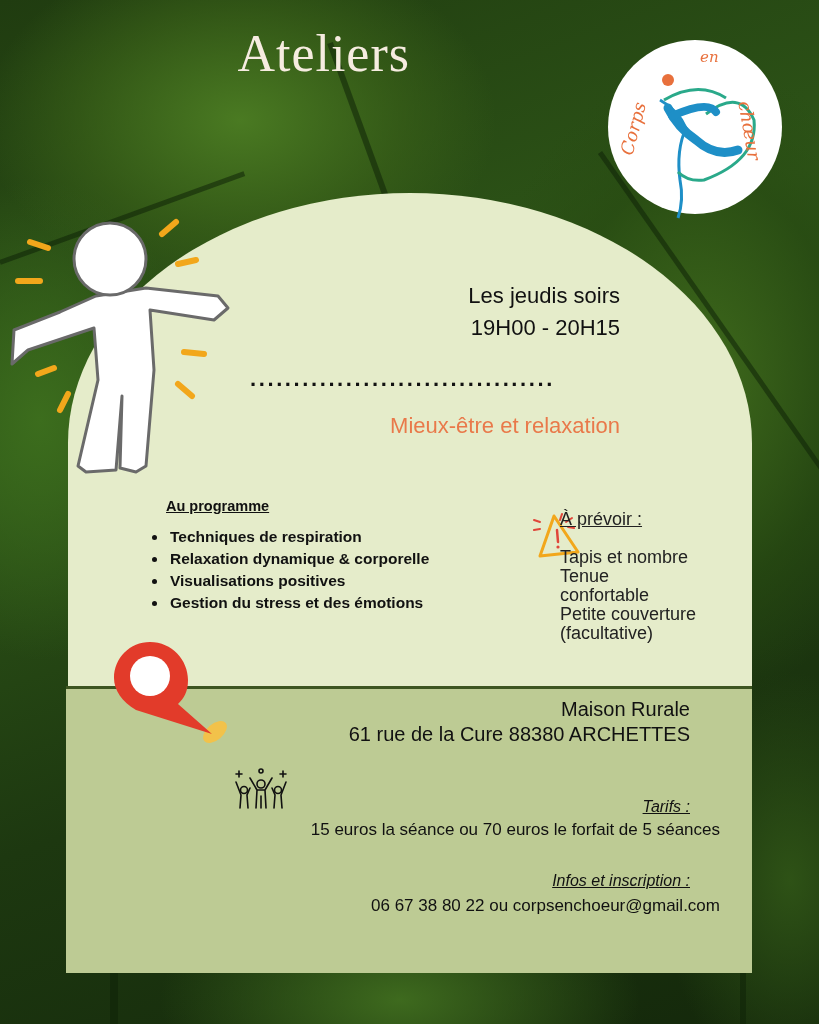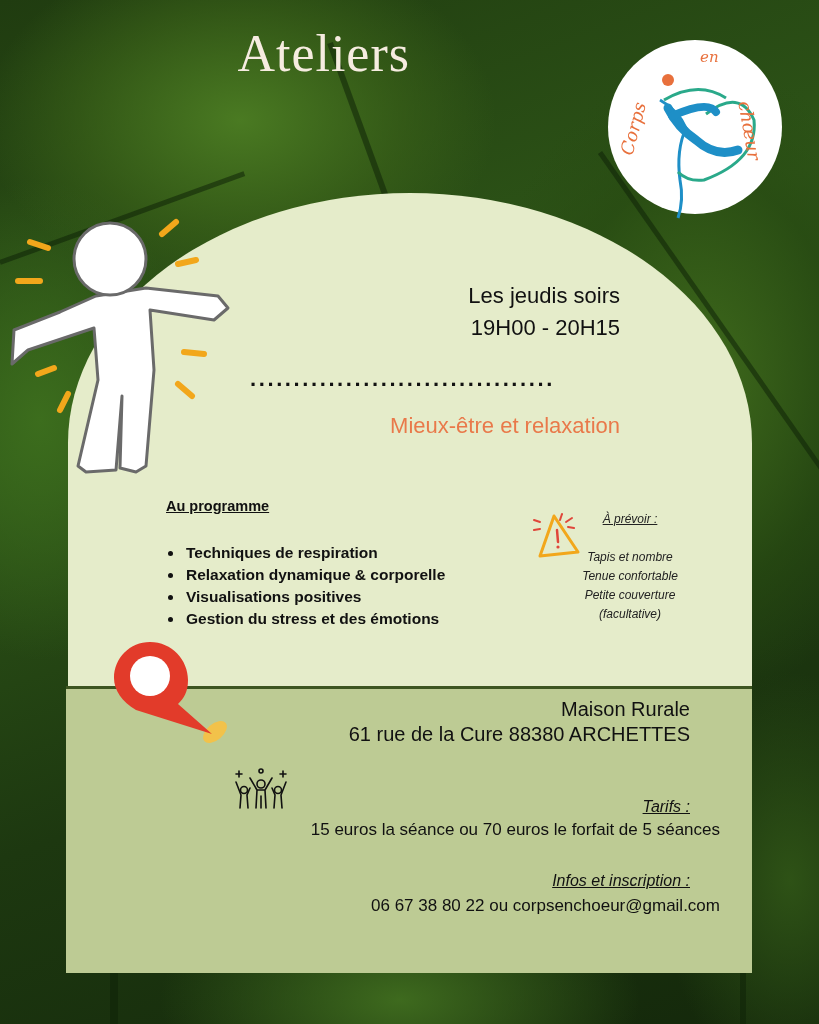--- a/index.html
+++ b/index.html
@@ -22,23 +22,23 @@
   .arch{position:absolute;left:68px;top:193px;width:684px;height:493px;
     background:#e5ecca;border-radius:342px 342px 0 0 / 250px 250px 0 0;}
   .lower{position:absolute;left:66px;top:686px;width:686px;height:287px;background:#bdcb94;
     border-top:3px solid #3d5520;box-sizing:border-box;}
   .txt-center{position:absolute;text-align:right;font-weight:normal;color:#111;}
   .days{left:240px;top:280px;width:380px;font-size:22px;line-height:1.45;}
   .dots{position:absolute;left:250px;top:366px;width:350px;height:20px;
     font-size:22px;font-weight:bold;letter-spacing:2.6px;overflow:hidden;color:#111;white-space:nowrap;}
   .sub{left:240px;top:413px;width:380px;color:#e9794a;font-size:22px;}
   .prog-title{position:absolute;left:166px;top:498px;font-size:14.5px;font-weight:bold;text-decoration:underline;color:#111;}
-  .prog-list{position:absolute;left:146px;top:526px;margin:16px;padding:0 0 0 22px;font-size:15.5px;font-weight:bold;line-height:22px;color:#111;}
+  .prog-list{position:absolute;left:146px;top:526px;margin:0;padding:0 0 0 22px;font-size:15.5px;font-weight:bold;line-height:22px;color:#111;}
   .prog-list li{padding-left:2px;}
-  .prevoir{position:absolute;left:560px;top:510px;width:140px;text-align:center;font-style:italic;font-size:12px;color:#222;line-height:19px;}
+  .prevoir{position:absolute;left:560px;top:510px;width:140px;text-align:left;font-size:18px;color:#222;line-height:19px;}
   .prevoir .h{text-decoration:underline;display:block;margin-bottom:19px;}
   .addr{left:150px;top:697px;width:540px;font-size:20px;line-height:25px;}
   .places{color:#f4f4ec !important;}
   .tarifs-h{left:150px;top:798px;width:540px;font-size:16px;font-style:italic;text-decoration:underline;}
   .tarifs{left:120px;top:820px;width:600px;font-size:17px;}
   .infos-h{left:150px;top:872px;width:540px;font-size:16px;font-style:italic;text-decoration:underline;}
   .infos{left:120px;top:896px;width:600px;font-size:17px;}
   .logo-text{position:absolute;font-family:"DejaVu Serif",serif;font-style:italic;color:#e8703c;font-size:18px;}
   svg{position:absolute;overflow:visible;}
 </style>

